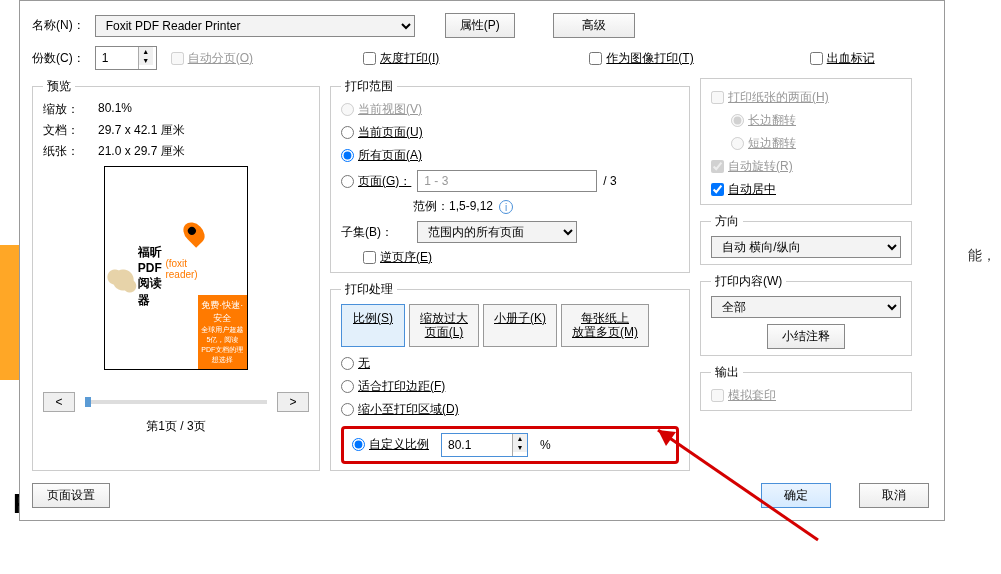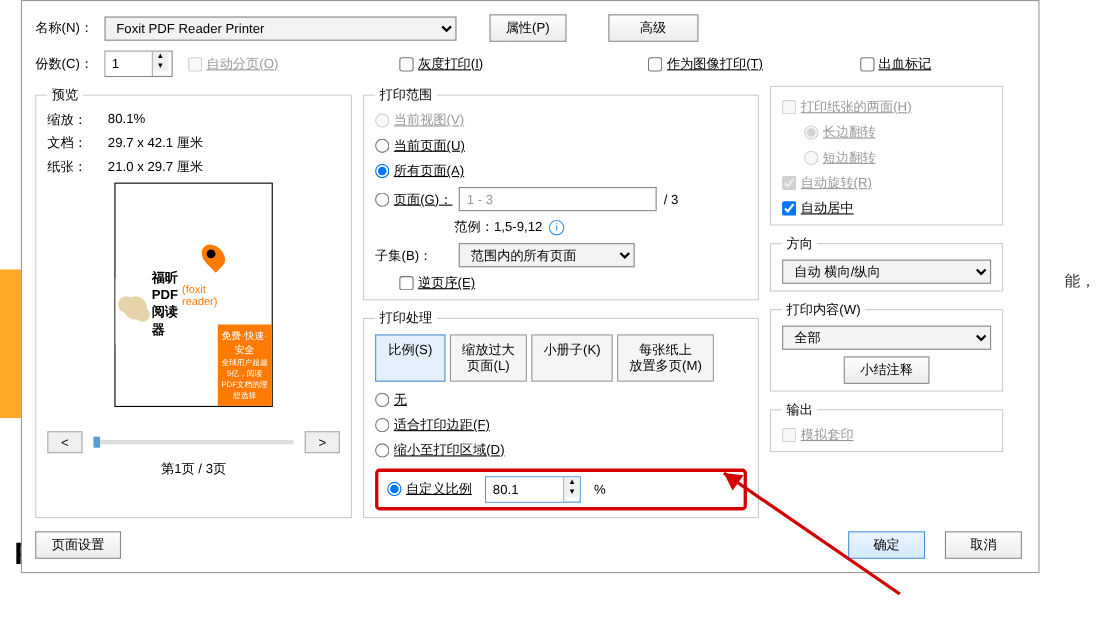--- a/index.html
+++ b/index.html
@@ -32,31 +32,31 @@
   .preview-foot { margin-top: auto; background: #ff7a00; width: 100%; text-align: center; padding: 4px 2px; }
   .preview-foot-t1 { color: #fff; font-size: 9px; }
   .preview-foot-t2 { color: #fff; font-size: 7px; }
   .preview-nav { display: flex; align-items: center; gap: 10px; margin-top: 22px; justify-content: center; }
   .nav-btn { width: 32px; height: 20px; border: 1px solid #aaa; background: #efefef; display: flex; align-items: center; justify-content: center; cursor: pointer; }
   .slider { flex: 1; height: 4px; background: #ddd; position: relative; }
   .slider::before { content: ''; position: absolute; left: 0; width: 6px; height: 10px; background: #5b9bd5; top: -3px; }
   .page-count { text-align: center; margin-top: 6px; }
   .range-row { display: flex; align-items: center; gap: 6px; margin-bottom: 6px; }
   .print-handle-tabs { display: flex; gap: 4px; margin-bottom: 8px; }
-  .tab-btn { border: 1px solid #999; padding: 6px 10px; min-width: 64px; text-align: center; background: #f5f5f5; cursor: pointer; line-height: 1.2; }
+  .tab-btn { border: 1px solid #999; padding: 6px 10px; min-width: 64px; text-align: center; background: #f5f5f5; cursor: pointer; line-height: 1.2; text-decoration: underline; }
   .tab-active { background: #e3f0fb; border-color: #4a90d9; }
   .highlight-box { border: 3px solid #d40000; border-radius: 4px; padding: 4px 8px; display: flex; align-items: center; gap: 12px; margin-top: 8px; }
   .spinner { display: flex; align-items: stretch; border: 1px solid #4a90d9; height: 24px; }
   .spinner input { border: none; width: 70px; padding: 0 6px; }
   .spinner .arrows { display: flex; flex-direction: column; border-left: 1px solid #aaa; }
   .spinner .arrows span { font-size: 7px; width: 14px; text-align: center; line-height: 9px; cursor: pointer; background: #f0f0f0; }
   .disabled { color: #999; }
   .info-icon { display: inline-block; width: 14px; height: 14px; border-radius: 50%; border: 1px solid #4a90d9; color: #4a90d9; text-align: center; font-size: 10px; line-height: 13px; }
   .footer { display: flex; justify-content: space-between; margin-top: 12px; align-items: center; }
-  .footer-right { display: flex; gap: 18px; }
+  .footer-right { display: flex; gap: 28px; }
   .arrow-ann { position: absolute; left: 638px; top: 420px; width: 200px; height: 130px; pointer-events: none; }
   .gap-v > * + * { margin-top: 6px; }
 </style>
 </head>
 <body>
 
 <div class="bg-stripe"></div>
 <div class="bg-letter">P</div>
 <div class="bg-text">能，</div>
 
@@ -83,21 +83,21 @@
         <span>自动分页(O)</span>
     </div>
     <div class="checkbox" style="margin-left:100px">
       <input type="checkbox" style="">
         <span>灰度打印(I)</span>
     </div>
     <div class="checkbox" style="margin-left:140px">
       <input type="checkbox" style="">
         <span>作为图像打印(T)</span>
     </div>
-    <div class="checkbox" style="margin-left:78px">
+    <div class="checkbox" style="margin-left:106px">
       <input type="checkbox" style="">
         <span>出血标记</span>
     </div>
   </div>
 
   <div class="main">
 
     <fieldset class="col-preview">
       <legend>预览</legend>
       <div class="preview-info">

